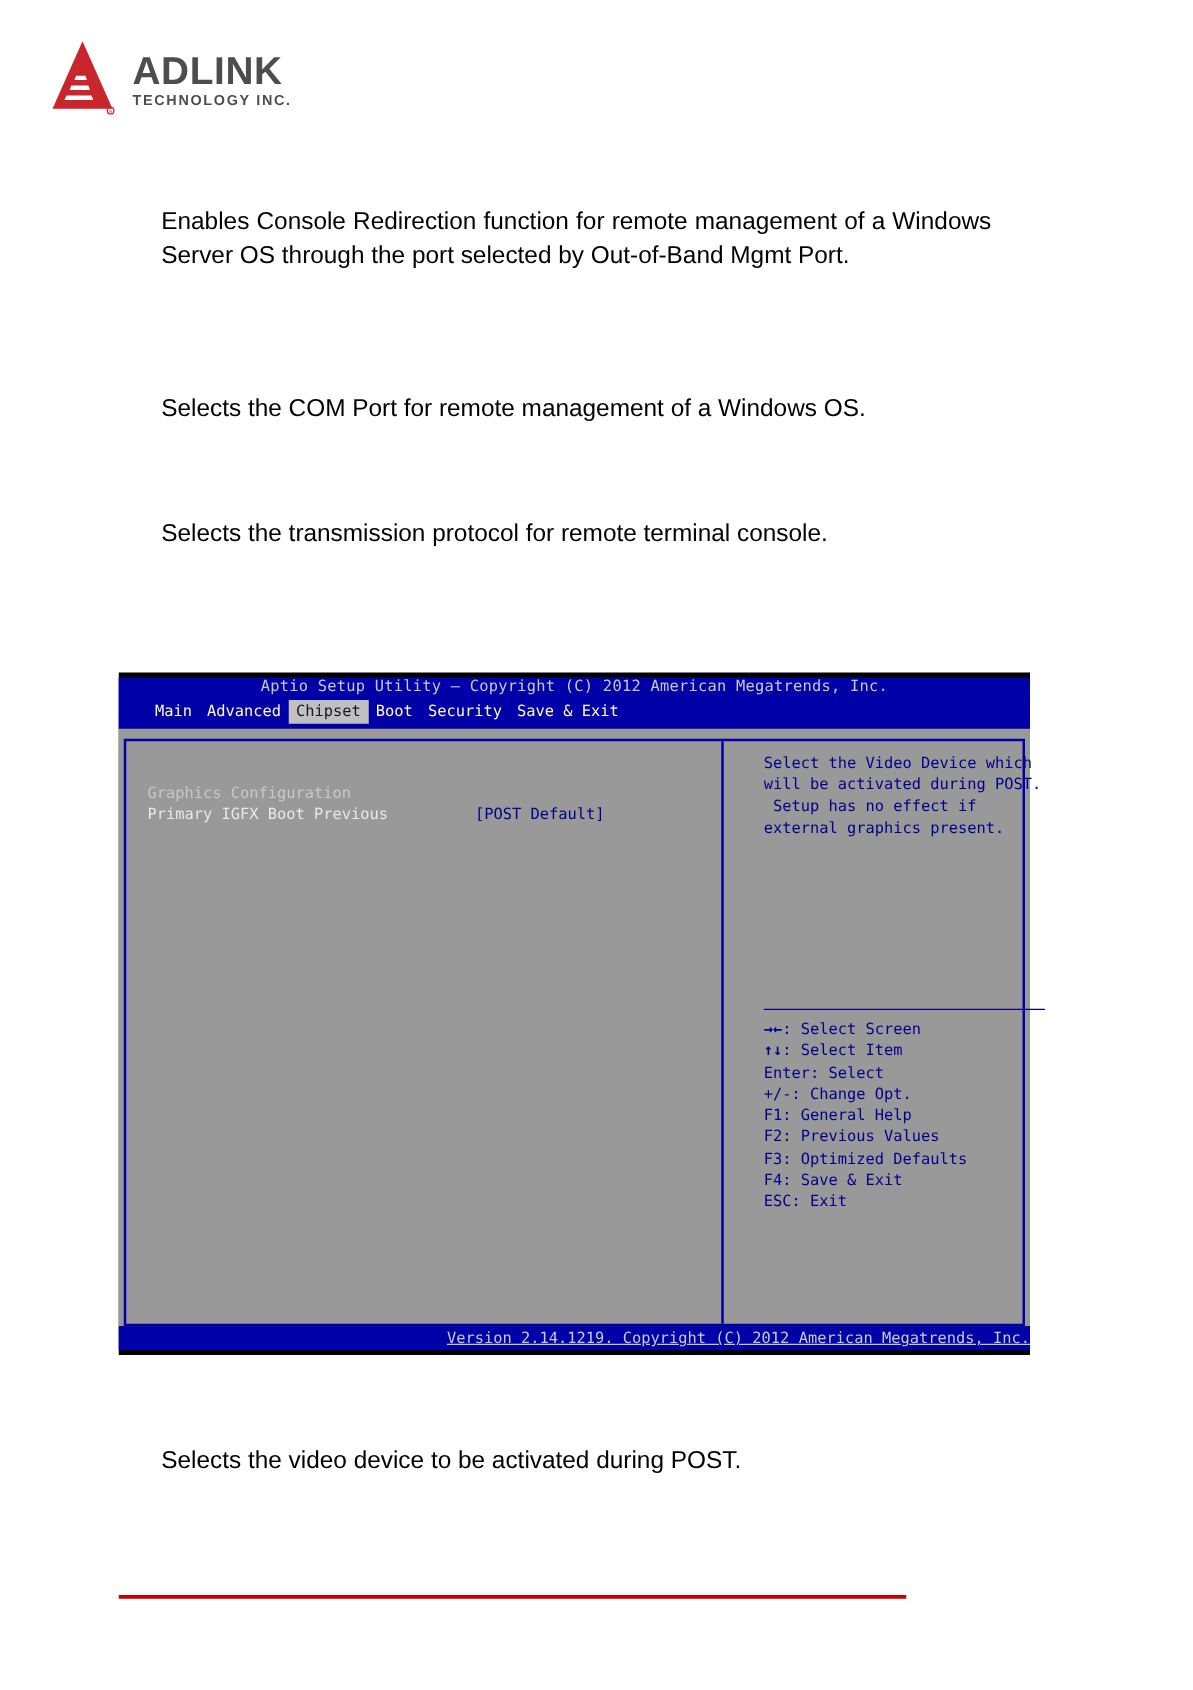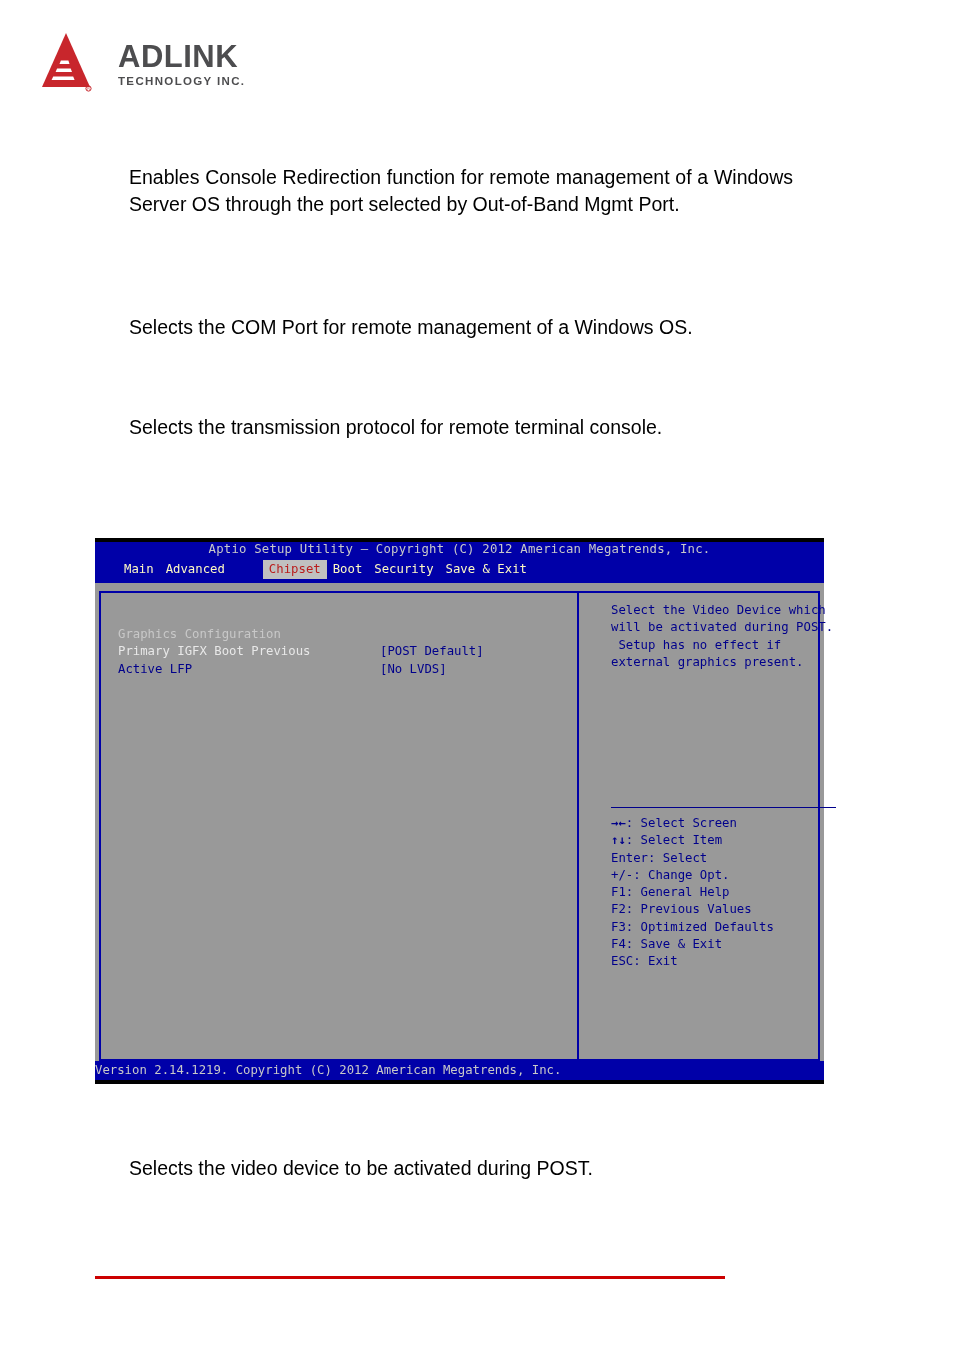--- a/index.html
+++ b/index.html
@@ -17,21 +17,21 @@
 
   
   .page-header {
     position: absolute;
     left: 38px;
     top: 28px;
     width: 260px;
     height: 68px;
     display: flex;
     align-items: center;
-    gap: 24px;
+    gap: 12px;
   }
   .logo-mark {
     width: 56px;
     height: 62px;
     position: relative;
     flex: 0 0 auto;
   }
   .logo-mark svg { display: block; }
   .logo-text {
     display: flex;
@@ -112,22 +112,21 @@
     box-sizing: border-box;
     gap: 0;
   }
   .menu-item {
     color: #fef9c3;
     padding: 1px 6px;
     white-space: pre;
   }
   .menu-item.active {
     background: #c0c0c0;
-    color: #b91c1c;
-    margin-left: 32px;
+    color: #0f172a;
   }
 
   .bios-body {
     position: absolute;
     left: 0; top: 45px;
     width: 729px;
     height: 478px;
     background: #999999;
     box-sizing: border-box;
   }
@@ -188,22 +187,23 @@
   }
   .shortcut-key { font-weight: bold; }
 
   .bios-footbar {
     position: absolute;
     left: 0; top: 523px;
     width: 729px;
     height: 19px;
     background: #0000a8;
     color: #c8c8c8;
-    text-align: left;
+    text-align: right;
     line-height: 19px;
+    text-decoration: underline;
   }
 
   
   .footer-rule {
     position: absolute;
     left: 95px;
     top: 1276px;
     width: 630px;
     height: 3px;
     background: #cc0000;
@@ -258,21 +258,20 @@
 
   <div class="bios-body">
     <div class="bios-frame">
 
       <div class="pane-left">
         <div class="opt-row">
           <div class="opt-label c-head">Graphics Configuration</div>
         </div>
         <div id="options-list">
             <div class="opt-row"><div class="opt-label c-white">Primary IGFX Boot Previous</div><div class="opt-value c-blue">[POST Default]</div></div>
-            <div class="opt-row"><div class="opt-label c-blue">Active LFP</div><div class="opt-value c-blue">[No LVDS]</div></div>
           </div>
       </div>
 
       <div class="pane-right">
         <div id="help-text">
             <div class="help-line">Select the Video Device which</div>
             <div class="help-line">will be activated during POST.</div>
             <div class="help-line"> Setup has no effect if</div>
             <div class="help-line">external graphics present.</div>
           </div>

